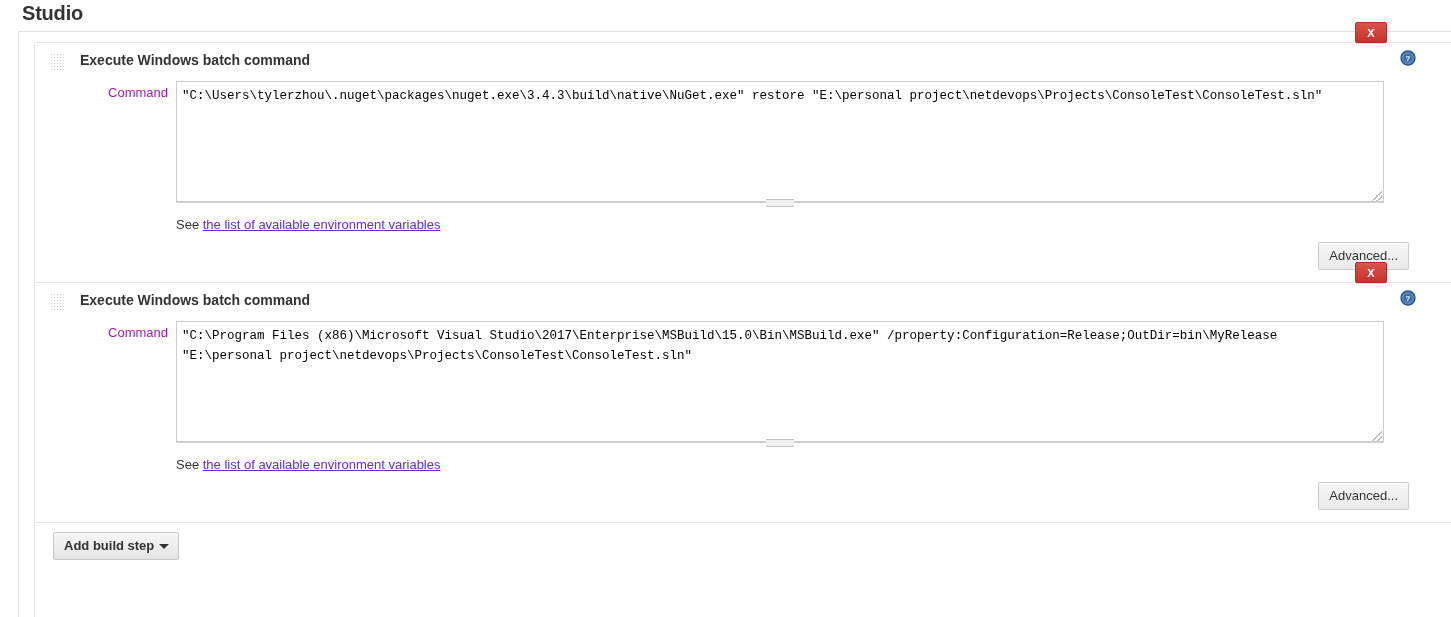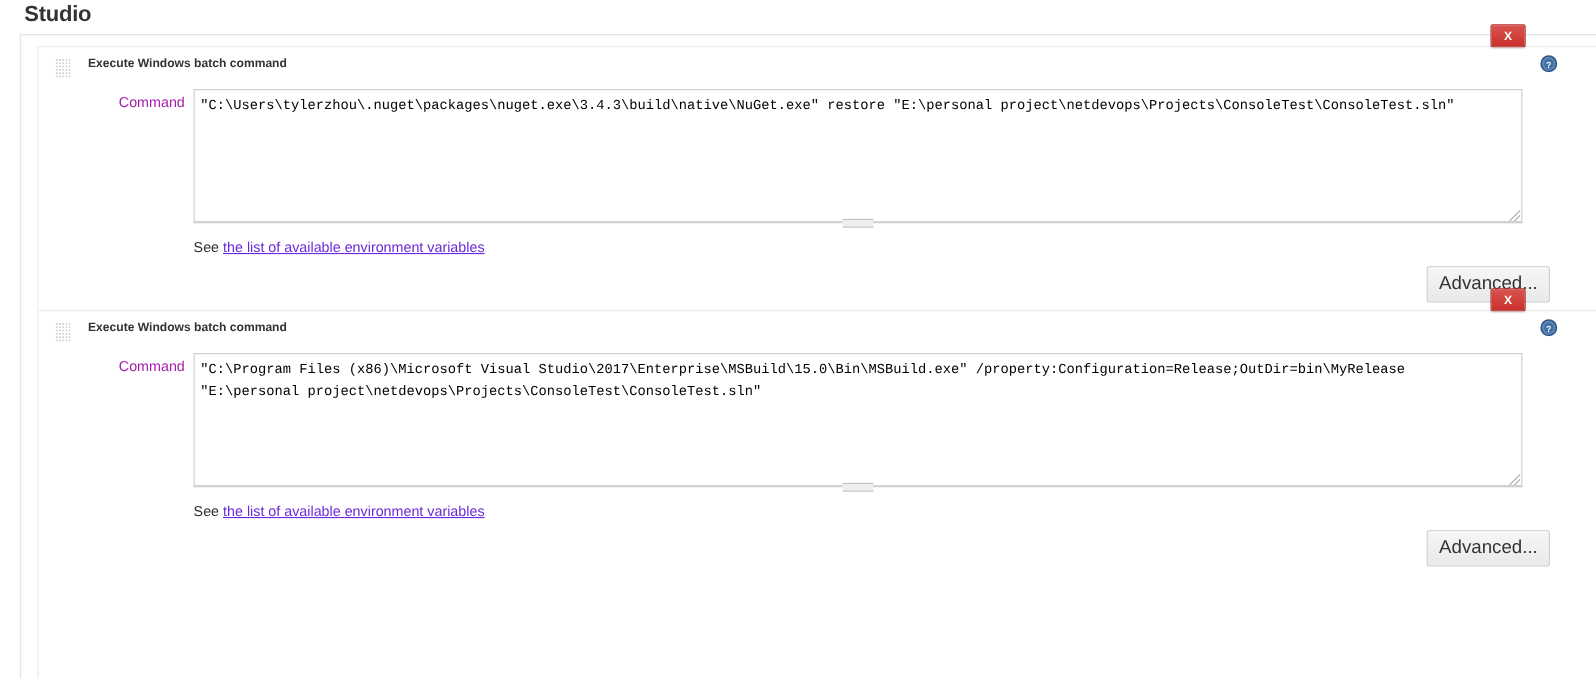--- a/index.html
+++ b/index.html
@@ -70,21 +70,21 @@
       radial-gradient(#c9c9c9 38%, transparent 40%);
     background-size: 3px 3px;
     background-position: 0 0;
     cursor: move;
     opacity: 0.95;
   }
   .step-title {
     position: absolute;
     left: 45px;
     top: 9px;
-    font-size: 11px;
+    font-size: 14px;
     font-weight: bold;
     color: #333333;
   }
 
   
   .delete-btn {
     position: absolute;
     top: -21px;
     right: 64px;
     width: 32px;
@@ -196,21 +196,21 @@
   }
   .btn-grey {
     position: absolute;
     right: 42px;
     top: 10px;
     min-width: 84px;
     padding: 5px 10px 6px 10px;
     background: linear-gradient(#f6f6f6, #e9e9e9);
     border: 1px solid #cccccc;
     border-radius: 2px;
-    font-size: 17px;
+    font-size: 13px;
     color: #333333;
     cursor: pointer;
     font-family: "Liberation Sans", sans-serif;
     box-shadow: 0 1px 0 rgba(255,255,255,0.8) inset;
   }
 
   
   .footer-row {
     position: relative;
     border-top: 1px solid #e6e6e6;
@@ -309,15 +309,21 @@
 
       <div class="env-line">
         <span>See </span><a>the list of available environment variables</a>
       </div>
 
       <div class="advanced-row">
         <button class="btn-grey">Advanced...</button>
       </div>
     </div>
 
+    <div class="footer-row">
+      <button class="add-step-btn">
+        <span>Add build step</span>
+        <span class="caret"></span>
+      </button>
+    </div>
 
   </div>
 </div>
 
 </body></html>

